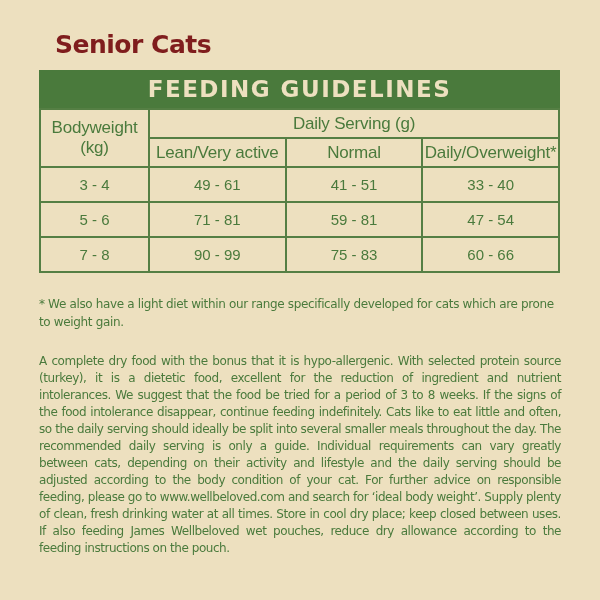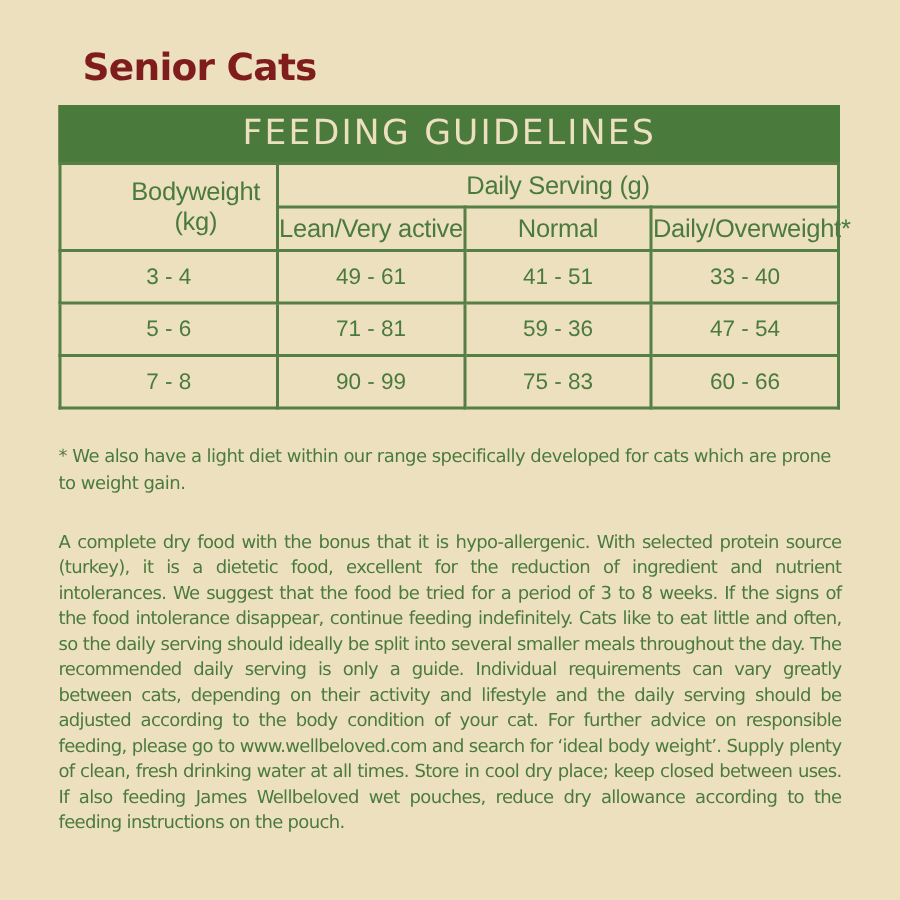--- a/index.html
+++ b/index.html
@@ -33,21 +33,21 @@
       width: 521px;
     }
     .banner {
       background: #4a7a3c;
       height: 38px;
       display: flex;
       align-items: center;
       justify-content: center;
       color: #ede0bf;
       font-family: "DejaVu Sans", sans-serif;
-      font-weight: normal;
+      font-weight: bold;
       font-size: 23px;
       letter-spacing: 1.5px;
       border: 2px solid #4a7a3c;
       box-sizing: border-box;
     }
     table.grid {
       width: 521px;
       border-collapse: collapse;
       table-layout: fixed;
       font-family: "Liberation Sans", sans-serif;
@@ -59,21 +59,20 @@
       vertical-align: middle;
       padding: 0;
     }
     table.grid th {
       font-weight: normal;
       font-size: 17px;
       letter-spacing: -0.2px;
     }
     table.grid th.bw {
       width: 107px;
-      padding-left: 36px;
     }
     table.grid tr.r-ds th { height: 27px; }
     table.grid tr.r-sub th { height: 27px; }
     table.grid td {
       height: 33px;
       font-size: 15px;
       border-radius: 11px;
     }
     .footnote {
       position: absolute;
@@ -121,21 +120,21 @@
     </tr>
     <tr>
       <td>3 - 4</td>
       <td>49 - 61</td>
       <td>41 - 51</td>
       <td>33 - 40</td>
     </tr>
     <tr>
       <td>5 - 6</td>
       <td>71 - 81</td>
-      <td>59 - 36</td>
+      <td>59 - 81</td>
       <td>47 - 54</td>
     </tr>
     <tr>
       <td>7 - 8</td>
       <td>90 - 99</td>
       <td>75 - 83</td>
       <td>60 - 66</td>
     </tr>
   </tbody>
     </table>

